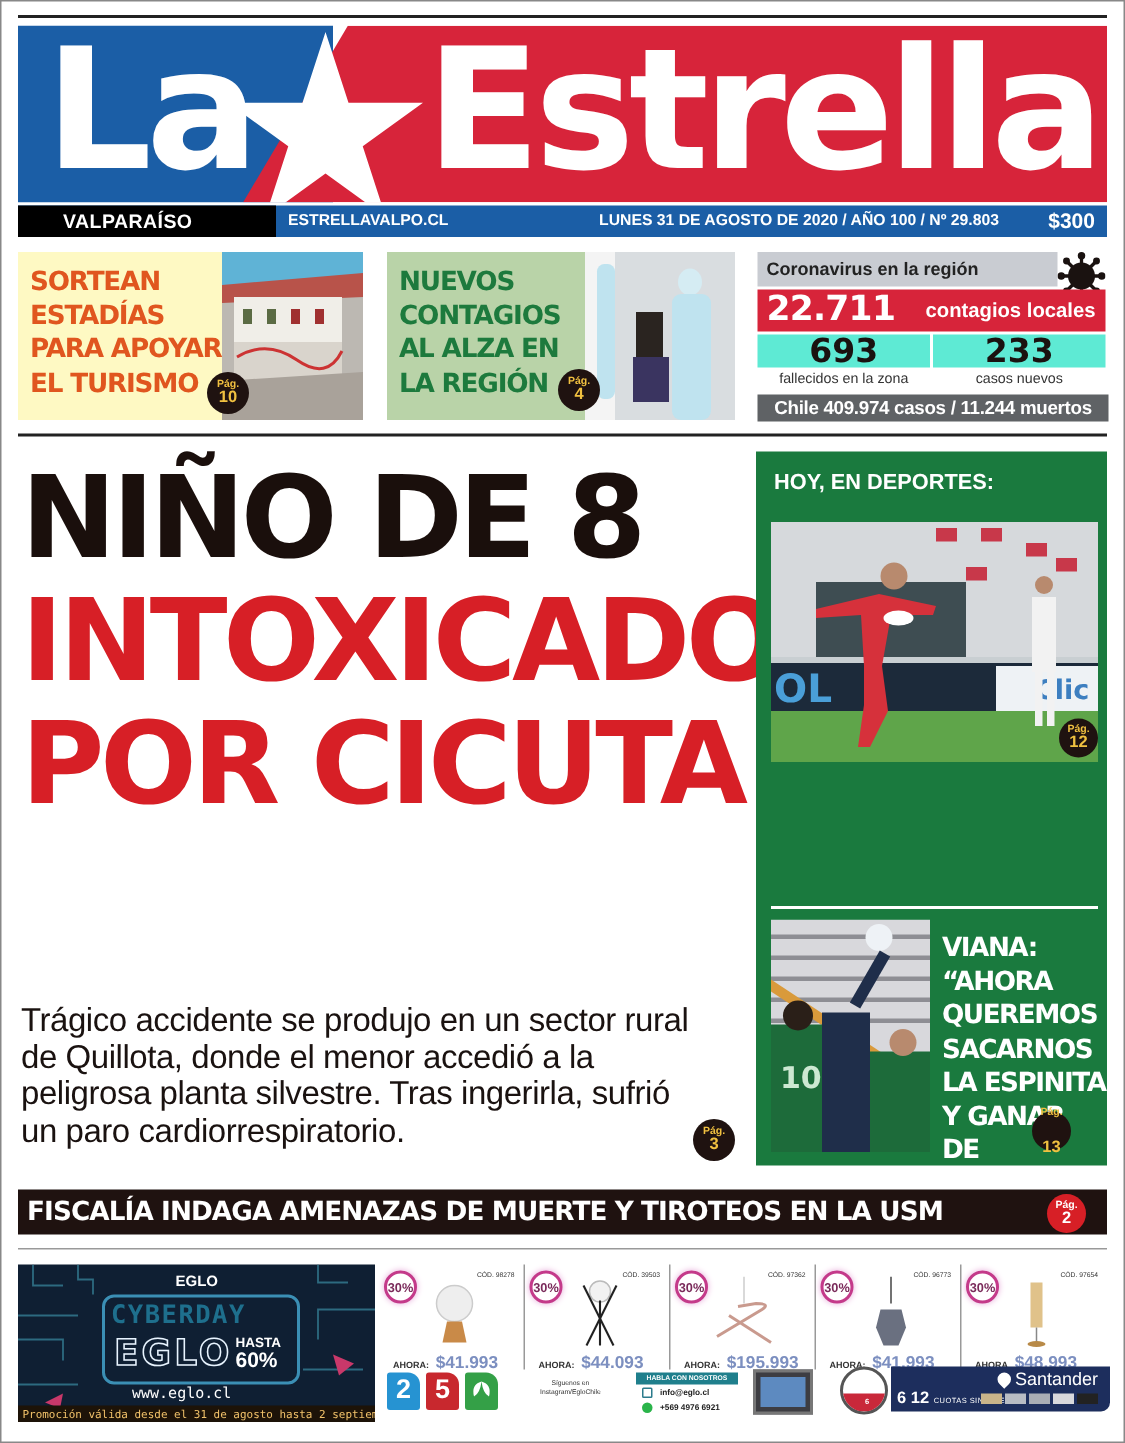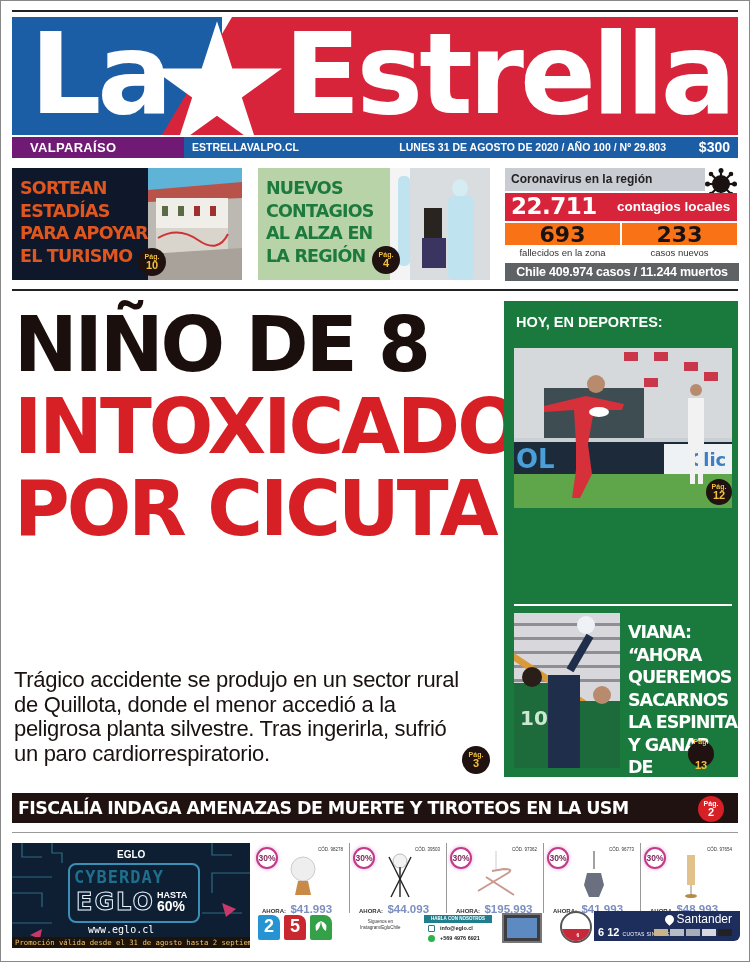--- a/index.html
+++ b/index.html
@@ -14,41 +14,41 @@
   
   .mast { left: 12px; top: 17px; width: 726px; height: 118px; overflow: hidden; }
   .mast-blue { left: 0; top: 0; width: 210px; height: 118px; background: #1b5ea6; }
   .mast-red { left: 150px; top: 0; width: 576px; height: 118px; background: #d7243a; clip-path: polygon(70px 0, 100% 0, 100% 100%, 0 100%); }
   .mast-la { left: 18px; top: -8px; font-family: "DejaVu Sans", sans-serif; font-weight: bold; font-size: 112px; color: #fff; letter-spacing: -4px; line-height: 130px; }
   .mast-star { left: 140px; top: 4px; width: 130px; height: 124px; }
   .mast-estrella { left: 272px; top: -8px; font-family: "DejaVu Sans", sans-serif; font-weight: bold; font-size: 112px; color: #fff; letter-spacing: -4px; line-height: 130px; }
 
   
   .infobar { left: 12px; top: 137px; width: 726px; height: 21px; background: #1b5ea6; color: #fff; font-size: 11px; font-weight: bold; }
-  .infobar .city { position: absolute; left: 0; top: 0; width: 172px; height: 21px; background: #701a75; padding: 3px 18px; font-size: 13px; letter-spacing: 0.3px; }
+  .infobar .city { position: absolute; left: 0; top: 0; width: 172px; height: 21px; background: #000000; padding: 3px 30px; font-size: 13px; letter-spacing: 0.3px; }
   .infobar .web { position: absolute; left: 180px; top: 4px; font-size: 10.5px; }
   .infobar .date { position: absolute; right: 72px; top: 4px; font-size: 10.5px; }
   .infobar .price { position: absolute; right: 8px; top: 2px; font-size: 14px; }
 
   
   .teaser { top: 168px; height: 112px; overflow: hidden; }
   .teaser-text { position: absolute; left: 8px; top: 9px; font-family: "DejaVu Sans", sans-serif; font-weight: bold; font-size: 17.5px; line-height: 22.5px; letter-spacing: -0.8px; }
   .teaser-photo { position: absolute; top: 0; height: 112px; }
   .pag { position: absolute; border-radius: 50%; background: #1f1210; color: #f0c040; text-align: center; font-weight: bold; line-height: 1; display: flex; flex-direction: column; align-items: center; justify-content: center; }
   .pag .p1 { font-size: 7px; }
   .pag .p2 { font-size: 11px; }
 
   
   .covid { left: 505px; top: 168px; width: 234px; height: 112px; }
   .covid-head { position: absolute; left: 0; top: 0; width: 200px; height: 23px; background: #c9ccd2; font-size: 12px; font-weight: bold; padding: 4px 6px; color: #222; }
   .virus { position: absolute; left: 200px; top: 0px; width: 32px; height: 32px; }
   .covid-red { position: absolute; left: 0; top: 25px; width: 232px; height: 28px; background: #d7243a; color: #fff; }
   .covid-red .big { position: absolute; left: 6px; top: 0px; font-family: "DejaVu Sans", sans-serif; font-weight: bold; font-size: 23px; letter-spacing: -0.5px; }
   .covid-red .lbl { position: absolute; left: 112px; top: 6px; font-weight: bold; font-size: 13.5px; }
-  .covid-stat { position: absolute; top: 55px; height: 22px; background: #f97316; text-align: center; }
+  .covid-stat { position: absolute; top: 55px; height: 22px; background: #5eead4; text-align: center; }
   .covid-stat .n { font-family: "DejaVu Sans", sans-serif; font-weight: bold; font-size: 22px; line-height: 24px; color: #1a1210; }
   .covid-stat .t { font-size: 9.5px; color: #333; text-align: center; }
   .covid-foot { position: absolute; left: 0; top: 95px; width: 234px; height: 18px; background: #5f6265; color: #fff; font-size: 12.5px; font-weight: bold; text-align: center; line-height: 18px; letter-spacing: -0.2px; }
 
   
   .hrule { left: 12px; top: 289px; width: 726px; height: 2px; background: #222; }
 
   
   .headline { left: 14px; top: 304px; width: 480px; font-family: "DejaVu Sans", sans-serif; font-weight: bold; font-size: 76px; line-height: 82px; letter-spacing: -3px; }
   .headline .black { color: #1a0f0c; }
@@ -128,21 +128,21 @@
   <div class="abs mast-estrella">Estrella</div>
 </div>
 
 <div class="abs infobar">
   <span class="city">VALPARAÍSO</span>
   <span class="web">ESTRELLAVALPO.CL</span>
   <span class="date">LUNES 31 DE AGOSTO DE 2020 / AÑO 100 / Nº 29.803</span>
   <span class="price">$300</span>
 </div>
 
-<div class="abs teaser" style="left:12px; width:230px; background:#0f172a;">
+<div class="abs teaser" style="left:12px; width:230px; background:#fef9c3;">
   <div class="teaser-text" style="color:#e0561f;">
     <div>SORTEAN</div>
     <div>ESTADÍAS</div>
     <div>PARA APOYAR</div>
     <div>EL TURISMO</div>
   </div>
   <svg class="teaser-photo" style="left:136px; width:94px;" viewBox="0 0 94 112" preserveAspectRatio="none">
     <rect width="94" height="112" fill="#bcb8b2"></rect>
     <rect width="94" height="22" fill="#5fb3d6"></rect>
     <polygon points="0,22 94,14 94,30 0,34" fill="#b8534a"></polygon>

